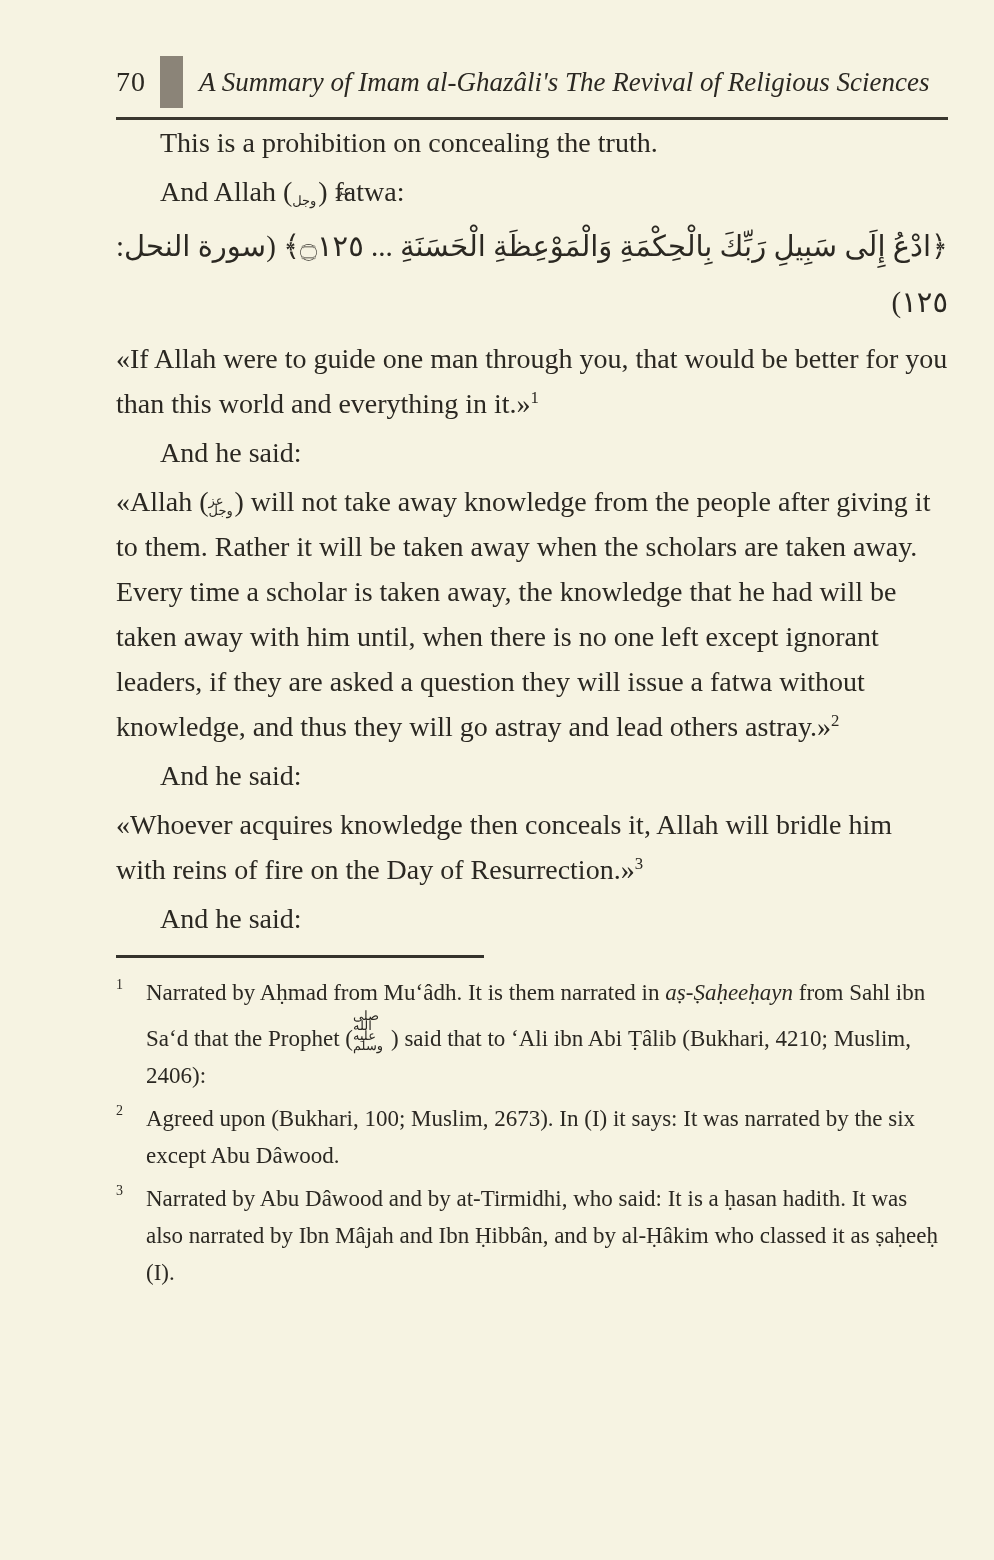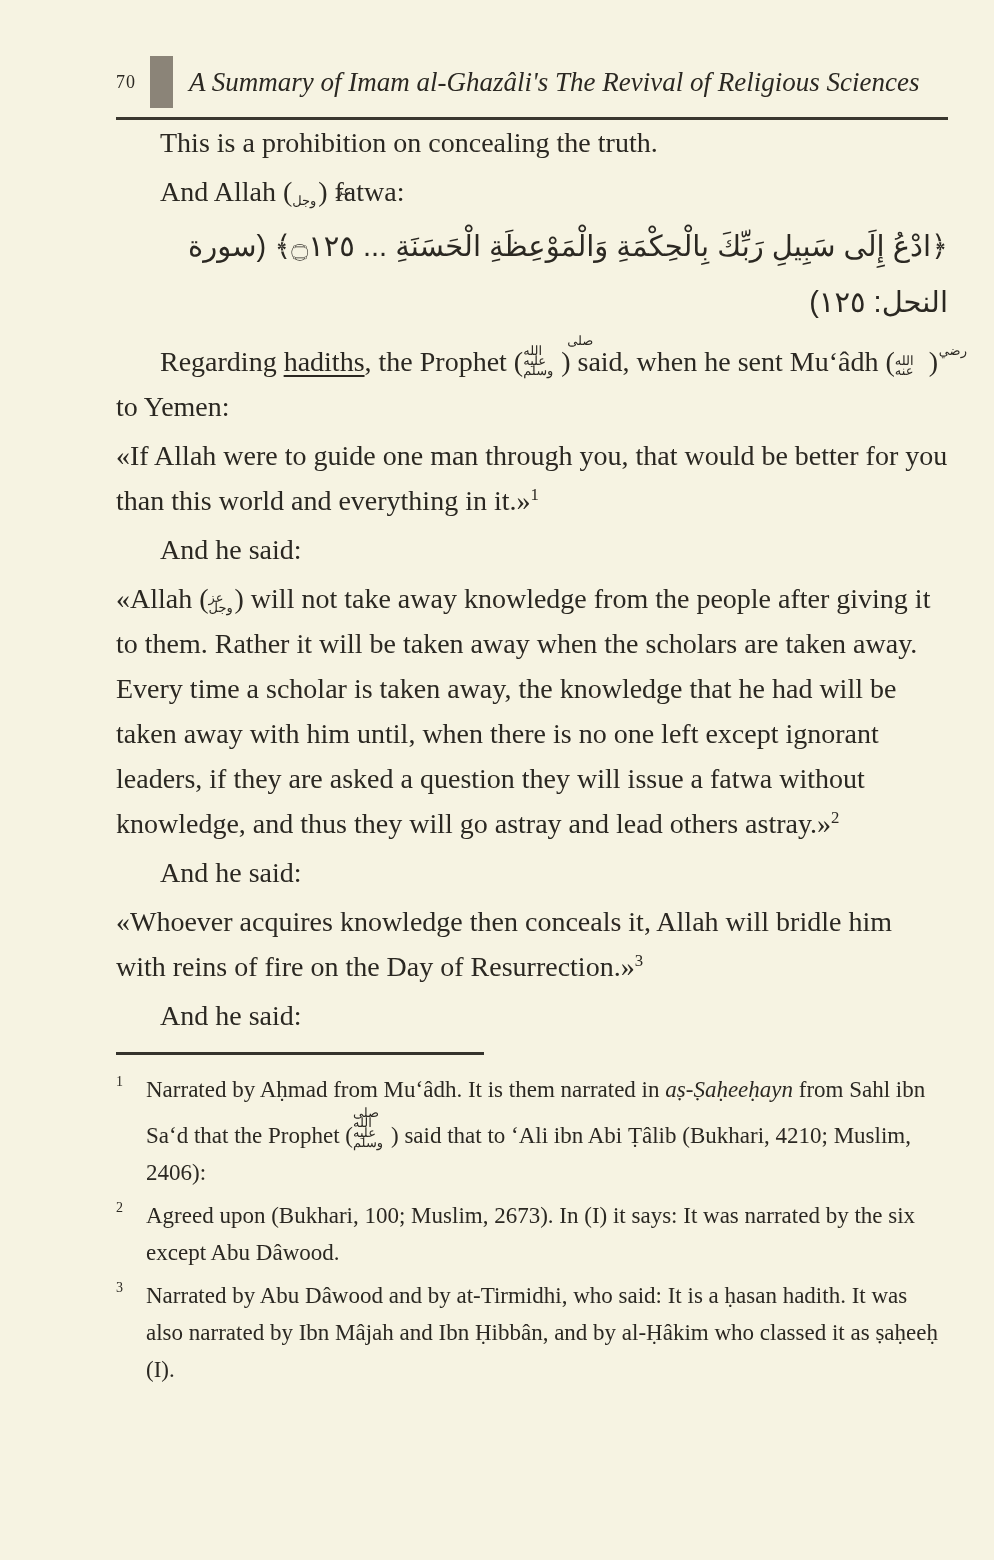--- a/index.html
+++ b/index.html
@@ -8,34 +8,34 @@
     width:994px;height:1560px;
     background:#f6f3e2;
     box-sizing:border-box;
     padding:56px 46px 0 116px;
     overflow:hidden;
     font-family:"Liberation Serif", serif;
     color:#2b2822;
   }
   
   .hdr{display:flex;align-items:center;}
-  .hdr .pagenum{font-size:18px;letter-spacing:1px;}
+  .hdr .pagenum{font-size:28px;letter-spacing:1px;}
   .hdr .accent-bar{
     display:inline-block;width:23px;height:52px;
     background:#8b8478;margin:0 16px 0 14px;flex:0 0 auto;
   }
   .hdr .title{font-style:italic;font-size:27px;white-space:nowrap;}
   .hdr-rule{border-top:3px solid #3a372f;margin-top:9px;}
   
   .body{font-size:28px;line-height:45px;}
   .body p{margin:0 0 4px 0;}
   .body p.indent{text-indent:44px;}
   .verse{
     direction:rtl;text-align:right;
-    font-family:Liberation Sans, sans-serif;
+    font-family:Liberation Serif, serif;
     font-size:29px;line-height:56px;
     margin:2px 0 6px 0 !important;
   }
   
   .sg-n{}
   .sg-i{font-style:italic;}
   .sg-u{text-decoration:underline;text-underline-offset:4px;}
   .sg-sup{vertical-align:super;font-size:0.6em;line-height:0;}
   .sg-orn{font-family:"DejaVu Sans",sans-serif;font-size:0.82em;}
   [class^="sg-ar"]{
@@ -67,21 +67,20 @@
     <span class="pagenum">70</span>
     <span class="accent-bar"></span>
     <span class="title">A Summary of Imam al-Ghazâli's The Revival of Religious Sciences</span>
   </div>
   <div class="hdr-rule"></div>
 
   <div class="body">
     <p class="indent"><span class="sg-n">This is a prohibition on concealing the truth.</span></p>
     <p class="indent"><span class="sg-n">And Allah (</span><span class="sg-ar1">عز وجل</span><span class="sg-n">) fatwa:</span></p>
     <p class="verse" dir="rtl">﴿ادْعُ إِلَى سَبِيلِ رَبِّكَ بِالْحِكْمَةِ وَالْمَوْعِظَةِ الْحَسَنَةِ ... ۝١٢٥﴾ (سورة النحل: ١٢٥)</p>
-    <p class="indent"><span class="sg-n">Regarding </span><span class="sg-u">hadiths</span><span class="sg-n">, the Prophet (</span><span class="sg-ar2">صلى الله عليه وسلم</span><span class="sg-n">) said, when he sent Mu‘âdh (</span><span class="sg-ar3">رضي الله عنه</span><span class="sg-n">) to Yemen:</span></p>
     <p><span class="sg-n">«If Allah were to guide one man through you, that would be better for you than this world and everything in it.»</span><span class="sg-sup">1</span></p>
     <p class="indent">And he said:</p>
     <p><span class="sg-n">«Allah (</span><span class="sg-ar1">عز وجل</span><span class="sg-n">) will not take away knowledge from the people after giving it to them. Rather it will be taken away when the scholars are taken away. Every time a scholar is taken away, the knowledge that he had will be taken away with him until, when there is no one left except ignorant leaders, if they are asked a question they will issue a fatwa without knowledge, and thus they will go astray and lead others astray.»</span><span class="sg-sup">2</span></p>
     <p class="indent">And he said:</p>
     <p><span class="sg-n">«Whoever acquires knowledge then conceals it, Allah will bridle him with reins of fire on the Day of Resurrection.»</span><span class="sg-sup">3</span></p>
     <p class="indent">And he said:</p>
   </div>
 
   <div class="fn-rule"></div>
 

